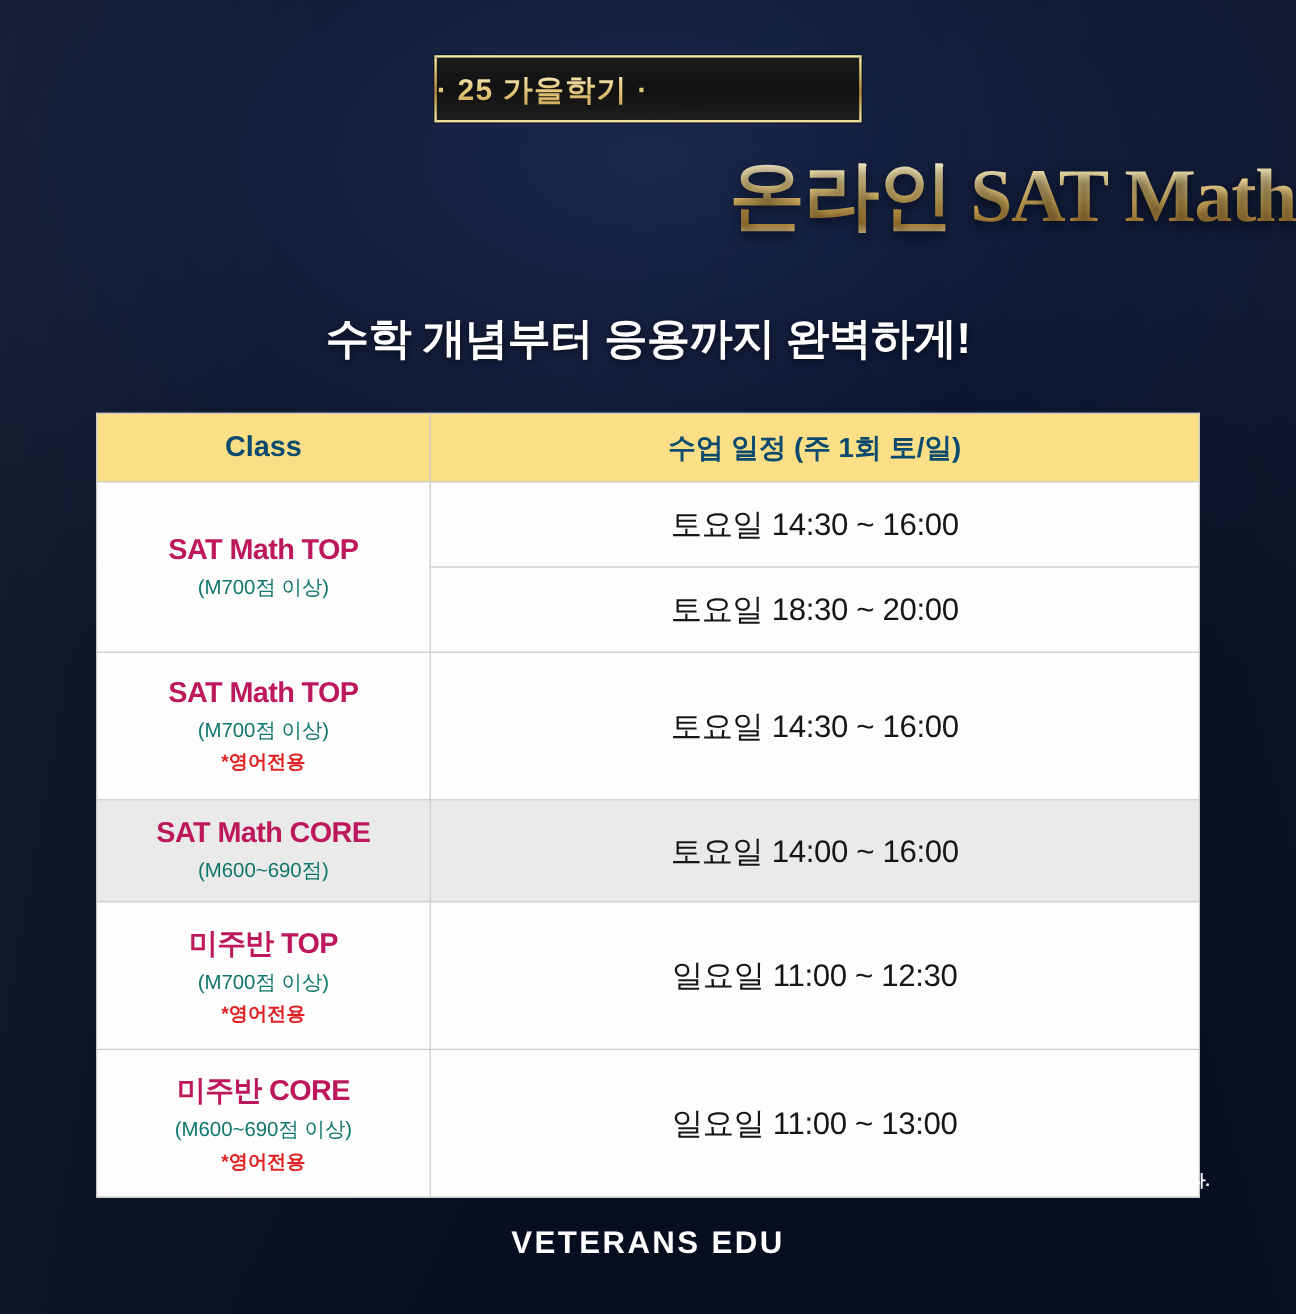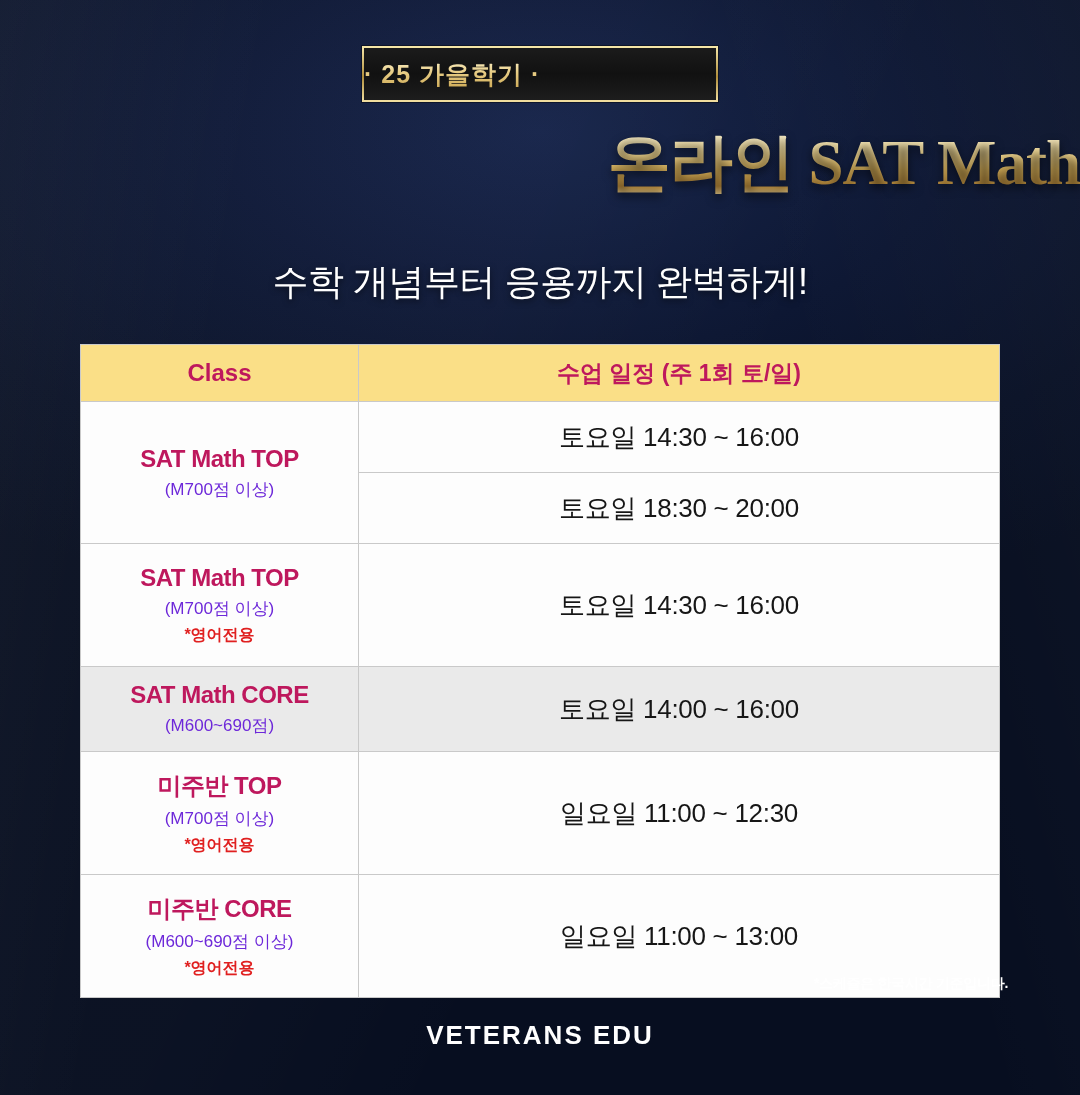--- a/index.html
+++ b/index.html
@@ -79,21 +79,21 @@
     text-shadow: 0 4px 10px rgba(0,0,0,0.55);
     font-family: "Liberation Serif", serif;
   }
   .subhead {
     position: absolute;
     top: 258px;
     left: 0;
     width: 100%;
     text-align: center;
     font-size: 36px;
-    font-weight: normal;
+    font-weight: bold;
     color: #ffffff;
     letter-spacing: -0.5px;
     text-shadow: 0 2px 6px rgba(0,0,0,0.6);
   }
 
   
   .table {
     position: absolute;
     top: 344px;
     left: 80px;
@@ -104,21 +104,21 @@
   }
   .table th, .table td {
     border: 1px solid #c9c9c9;
     padding: 0;
   }
   .th-class, .th-sched {
     background: #fadf87;
     height: 56px;
     text-align: center;
     vertical-align: middle;
-    color: #be185d;
+    color: #0c4a6e;
     font-size: 24px;
     font-weight: bold;
   }
   .th-sched { font-size: 23px; }
   .col-class { width: 278px; }
 
   .cell-class {
     text-align: center;
     vertical-align: middle;
     background: #fdfdfd;
@@ -127,21 +127,21 @@
   .cell-class.shaded { background: #eaeaea; }
   .class-title {
     font-size: 24px;
     font-weight: bold;
     color: #be185d;
     letter-spacing: -0.5px;
     display: block;
   }
   .class-sub {
     font-size: 17px;
-    color: #6d28d9;
+    color: #0f766e;
     display: block;
     margin-top: 5px;
   }
   .class-note {
     font-size: 16px;
     color: #e02020;
     font-weight: bold;
     display: block;
     margin-top: 5px;
   }

